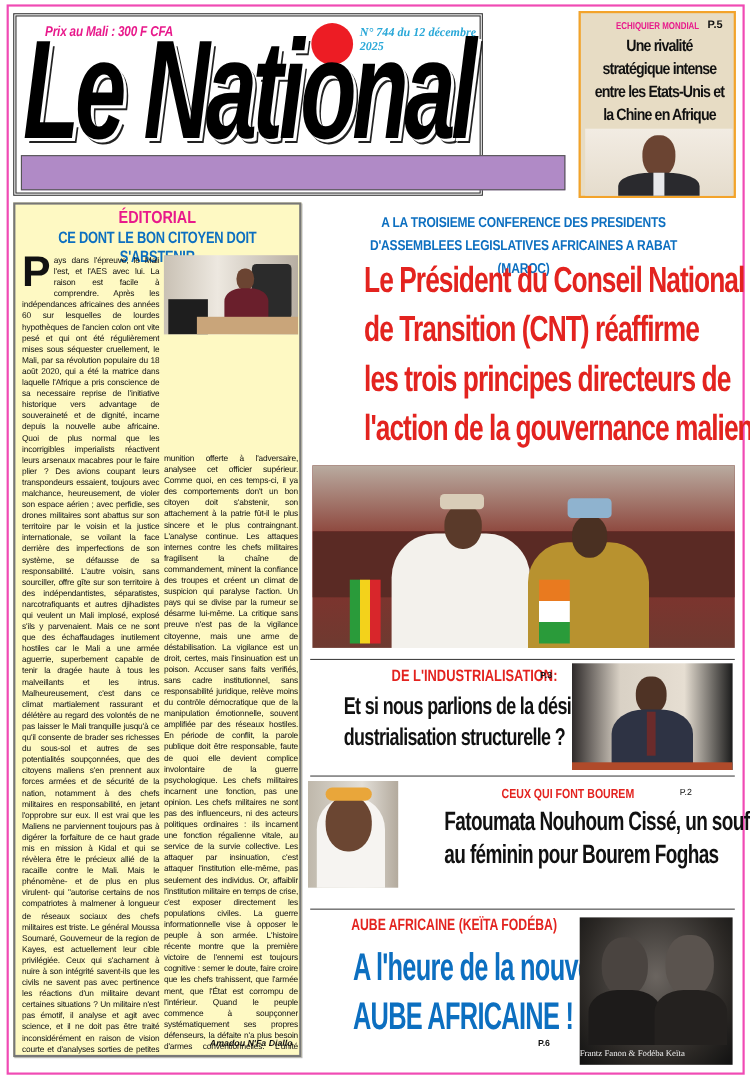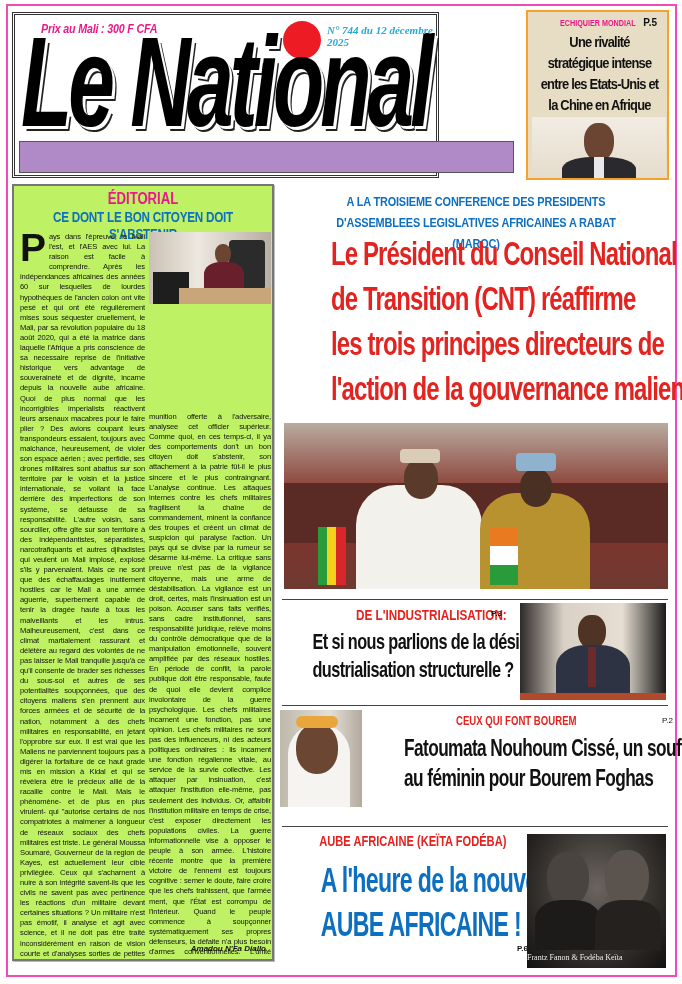--- a/index.html
+++ b/index.html
@@ -73,21 +73,21 @@
   .head {
     position: absolute; border-radius: 45% 45% 48% 48%; background: #6b4432;
   }
   .suit {
     position: absolute; border-radius: 40% 40% 0 0; background: #2a2a2e;
   }
 
   
   .editorial {
     position: absolute; left: 12px; top: 184px; width: 262px; height: 777px;
-    border: 2px solid #777; background: #bef264;
+    border: 2px solid #777; background: #fef9c3;
     box-shadow: 1px 1px 0 #bbb;
     padding-left: 24px;
   }
   .editorial .label {
     position: absolute; left: 0; width: 100%; top: 4px; text-align: center;
     font-weight: bold; font-size: 16px; color: #e8198b;
     transform: scaleX(0.82);
   }
   .editorial .headline {
     position: absolute; left: 0; width: 100%; top: 22px; text-align: center;
@@ -149,39 +149,39 @@
 
   
   .bou-photo {
     left: 280px; top: 710px; width: 82px; height: 97px;
     background: linear-gradient(90deg, #bfb8ab, #e3dfd8 60%, #b3aa9d);
   }
   .bou-kicker {
     position: absolute; left: 456px; top: 714px; font-weight: bold; font-size: 12px; color: #e3231f;
     transform: scaleX(0.8); transform-origin: left;
   }
-  .bou-page { position: absolute; left: 662px; top: 716px; font-size: 8px; font-weight: normal; color: #111; }
+  .bou-page { position: absolute; left: 618px; top: 716px; font-size: 8px; font-weight: normal; color: #111; }
   .bou-title {
     position: absolute; left: 360px; top: 733px; width: 314px; text-align: center;
     font-weight: bold; font-size: 24px; line-height: 30px; color: #111;
     transform: scaleX(0.72); transform-origin: center top; letter-spacing: -0.8px; white-space: nowrap;
   }
 
   
   .aube-kicker {
     position: absolute; left: 292px; top: 832px; width: 210px; text-align: center;
     font-weight: bold; font-size: 15px; color: #e3231f;
     transform: scaleX(0.74); transform-origin: center; white-space: nowrap;
   }
   .aube-title {
     position: absolute; left: 280px; top: 858px; width: 240px; text-align: center;
     font-weight: bold; font-size: 35px; line-height: 44px; color: #0c6fc0;
     transform: scaleX(0.66); transform-origin: center top; letter-spacing: -1px; white-space: nowrap;
   }
-  .aube-page { position: absolute; left: 489px; top: 944px; font-size: 8px; font-weight: bold; color: #111; margin-left: 28px; }
+  .aube-page { position: absolute; left: 489px; top: 944px; font-size: 8px; font-weight: bold; color: #111; }
   .aube-photo {
     left: 527px; top: 834px; width: 139px; height: 134px;
     background: radial-gradient(ellipse at 50% 40%, #6b6560 0%, #2a2724 70%, #111 100%);
   }
   .aube-caption {
     position: absolute; left: 0; bottom: 6px; width: 100%; 
     font-family: "Liberation Serif", serif; font-size: 8px; color: #eee;
   }
 </style>
 </head>

